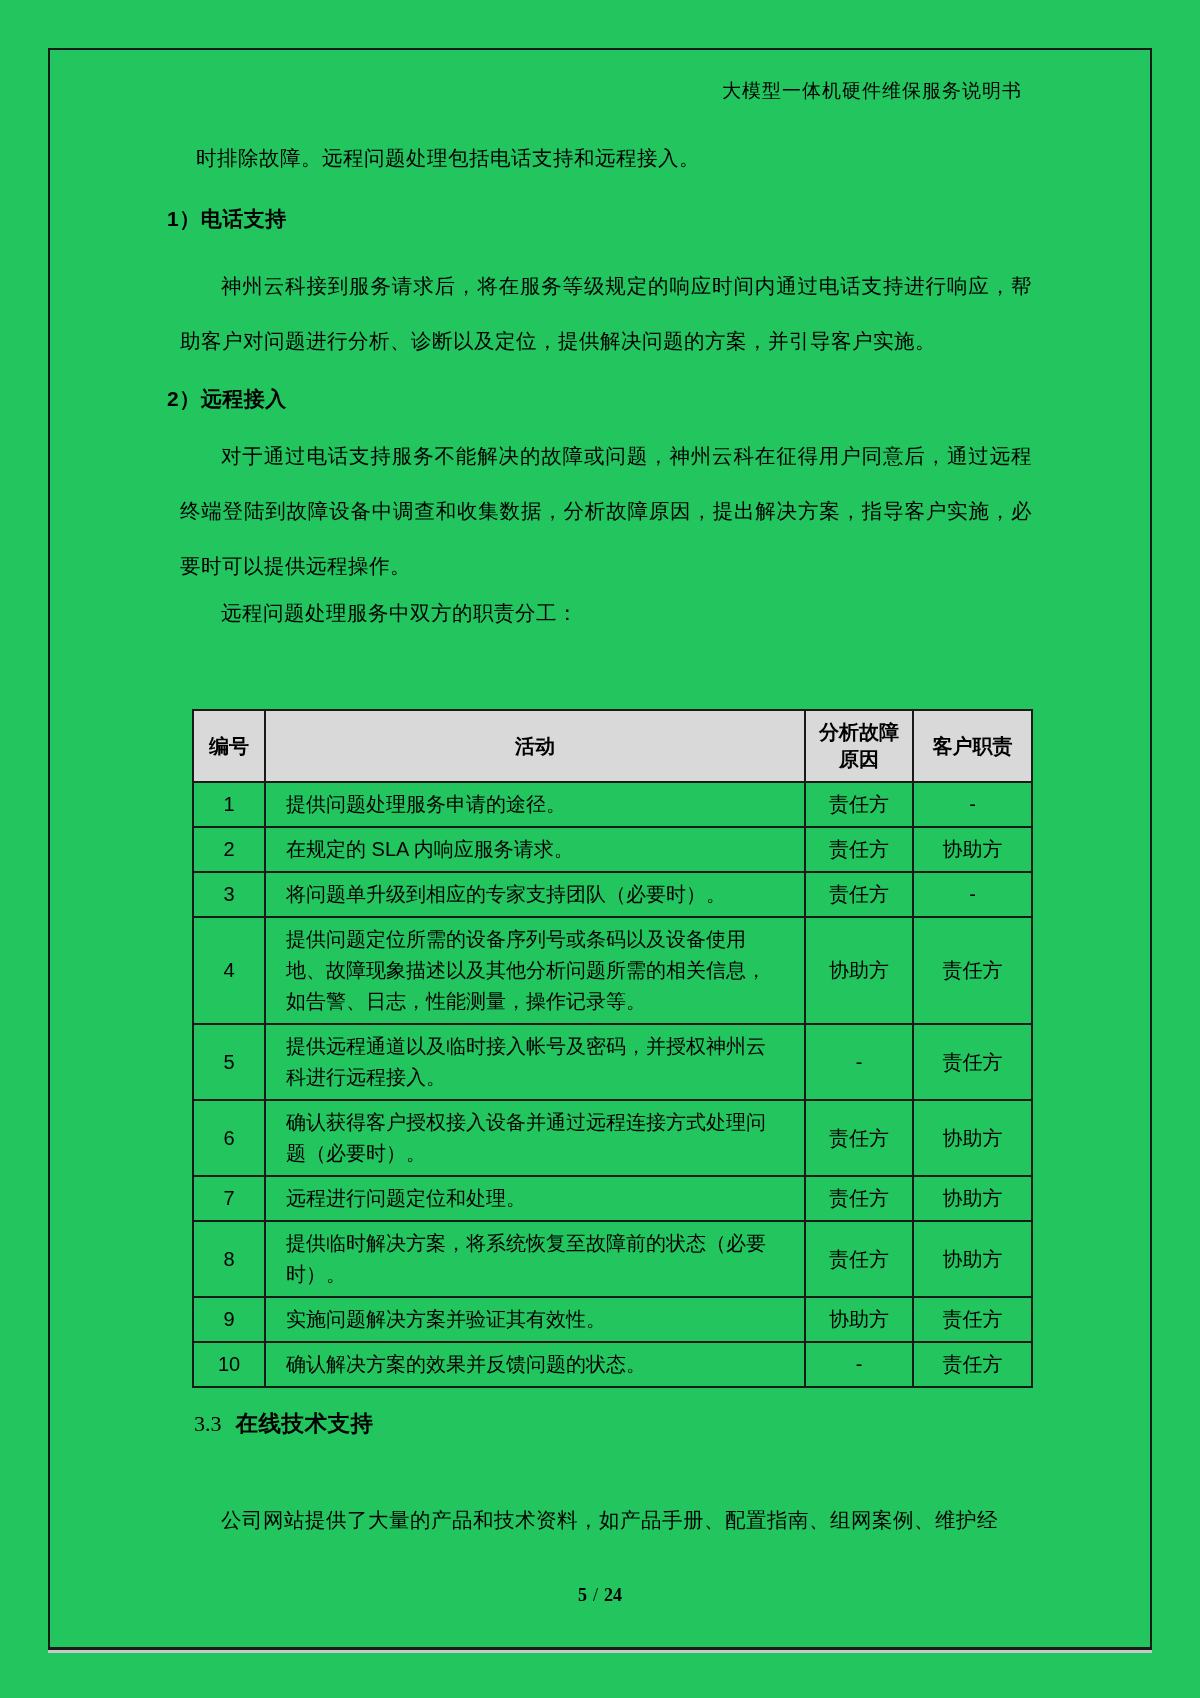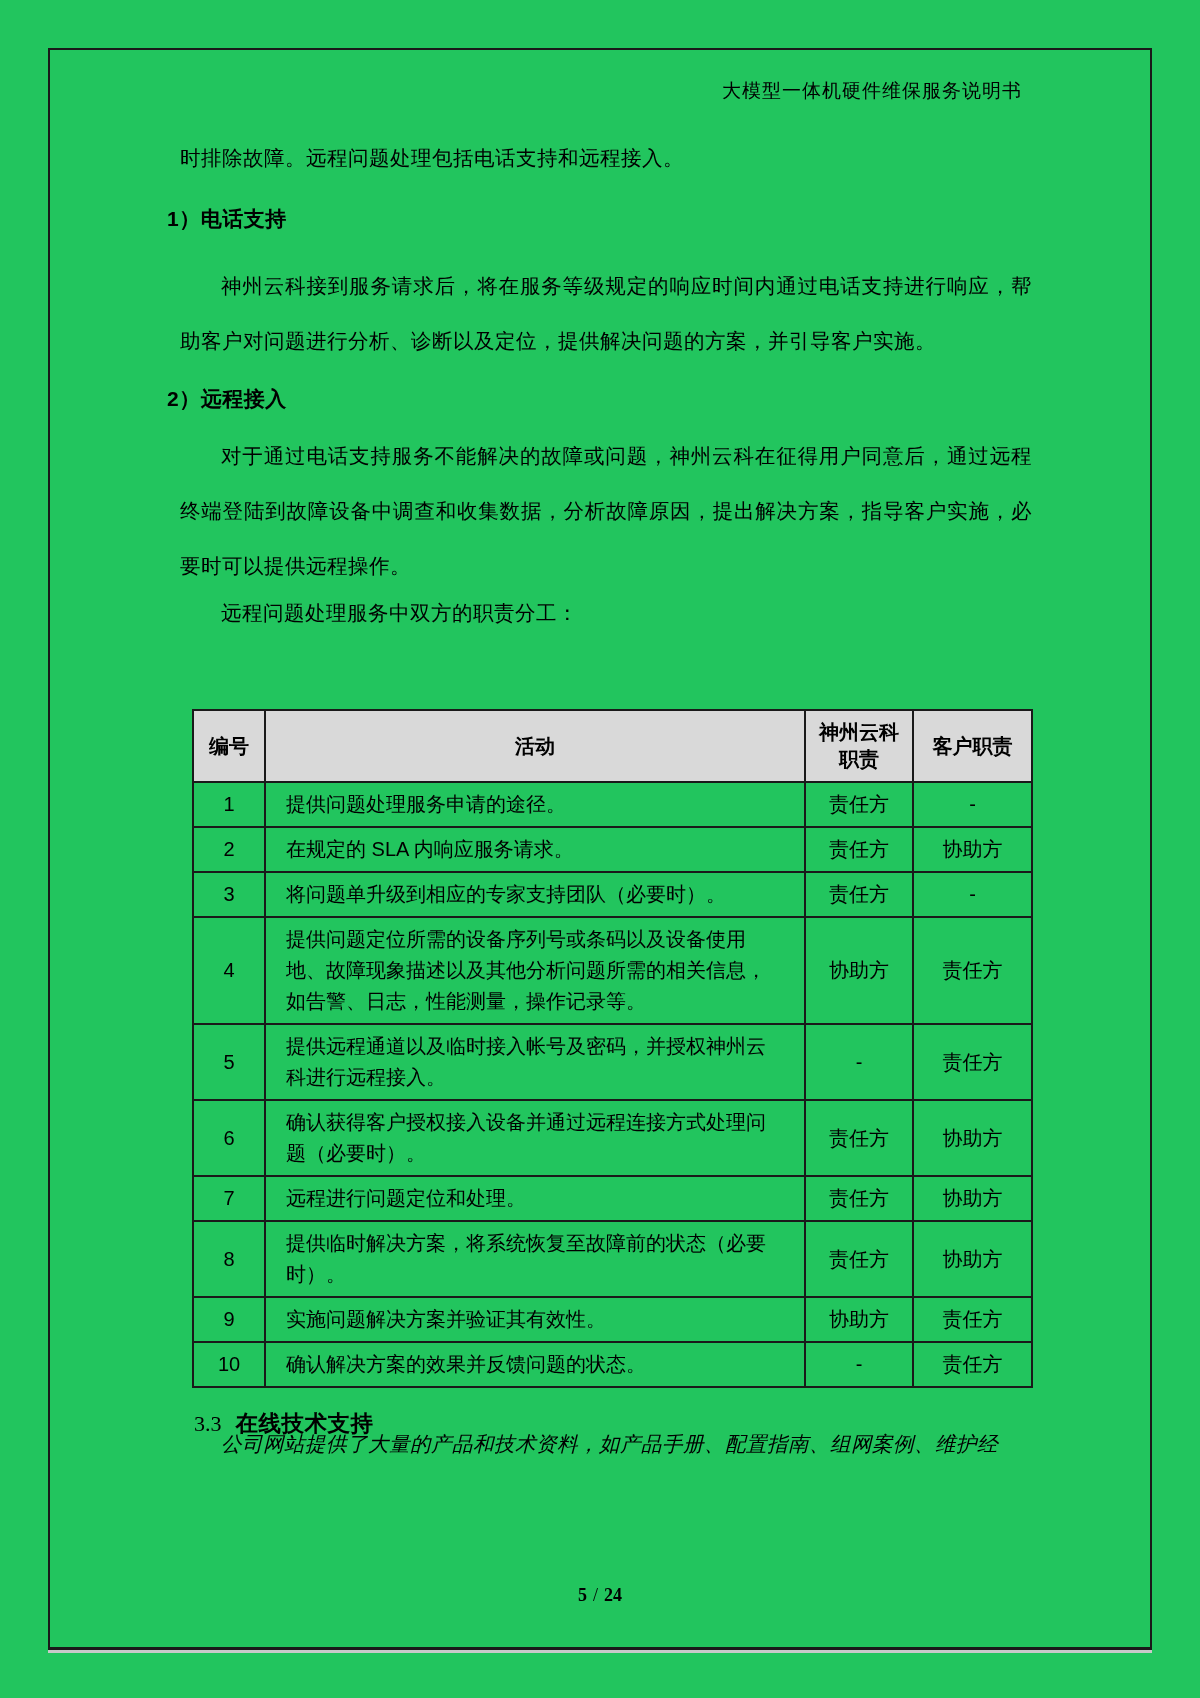--- a/index.html
+++ b/index.html
@@ -17,21 +17,21 @@
     position:absolute; top:78px; right:178px;
     font-family:"Liberation Serif","DejaVu Serif",serif;
     font-size:19px; letter-spacing:1px;
   }
   .bodyblock {
     position:absolute; left:180px; width:852px;
     font-size:20.5px; line-height:55px; text-align:justify;
     letter-spacing:0.5px;
   }
   .indent { text-indent:2em; }
-  .noindent { text-indent:0; }
+  .noindent { text-indent:0;margin-left:16px; }
   .heading {
     position:absolute; left:167px; font-size:21px; font-weight:bold;
     line-height:30px; letter-spacing:0.5px;
   }
   .p-intro   { top:130px; }
   .h-phone   { top:204px; }
   .p-phone   { top:258px; }
   .h-remote  { top:384px; }
   .p-remote  { top:428px; }
   .p-lead    { top:585px; }
@@ -56,21 +56,21 @@
   .col-cust { width:119px; }
 
   .section-heading { position:absolute; left:194px; top:1408px; }
   .section-number {
     font-family:"Liberation Serif","DejaVu Serif",serif;
     font-size:22px; font-weight:normal;
   }
   .section-title {
     font-size:22.5px; font-weight:bold; margin-left:14px; letter-spacing:0.5px;
   }
-  .p-online { top:1416px;font-style:italic; }
+  .p-online { top:1492px; }
   .footer {
     position:absolute; top:1585px; left:0; width:1200px; text-align:center;
     font-family:"Liberation Serif","DejaVu Serif",serif; font-size:18px;
   }
   .footer .num { font-weight:bold; }
   .footer .sep { font-weight:normal; padding:0 6px; }
 </style>
 </head>
 <body>
 
@@ -95,21 +95,21 @@
     <colgroup>
       <col class="col-no">
         <col class="col-act">
         <col class="col-szyk">
         <col class="col-cust">
     </colgroup>
     <thead>
       <tr>
         <th>编号</th>
         <th>活动</th>
-        <th>神州云科职责</th>
+        <th>分析故障原因</th>
         <th>客户职责</th>
       </tr>
     </thead>
     <tbody>
       <tr>
         <td>1</td>
         <td class="activity">提供问题处理服务申请的途径。</td>
         <td>责任方</td>
         <td>-</td>
       </tr>

